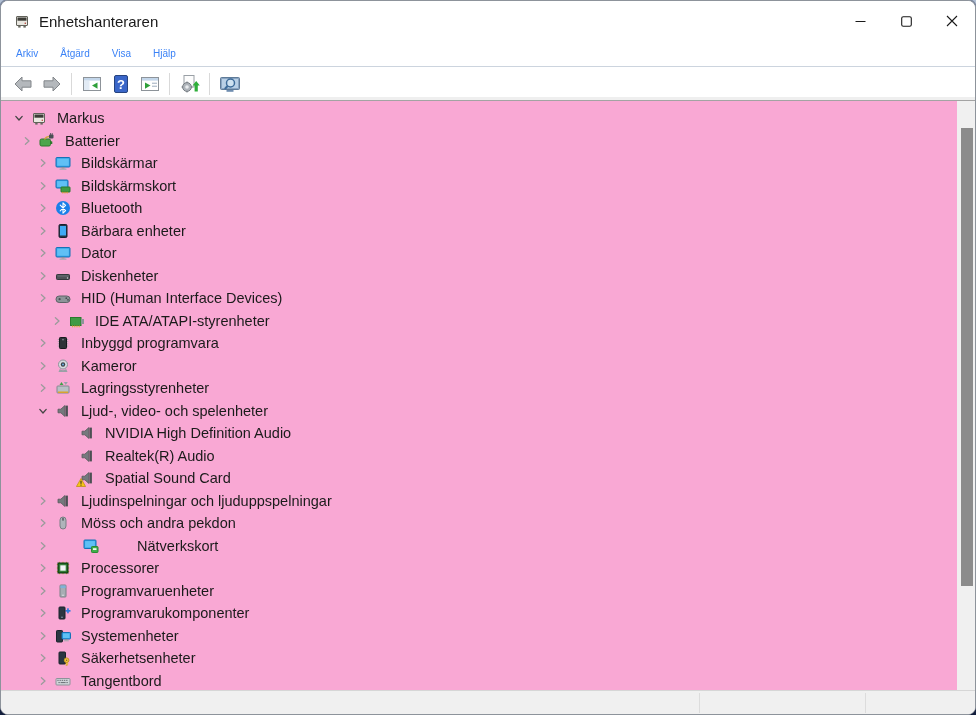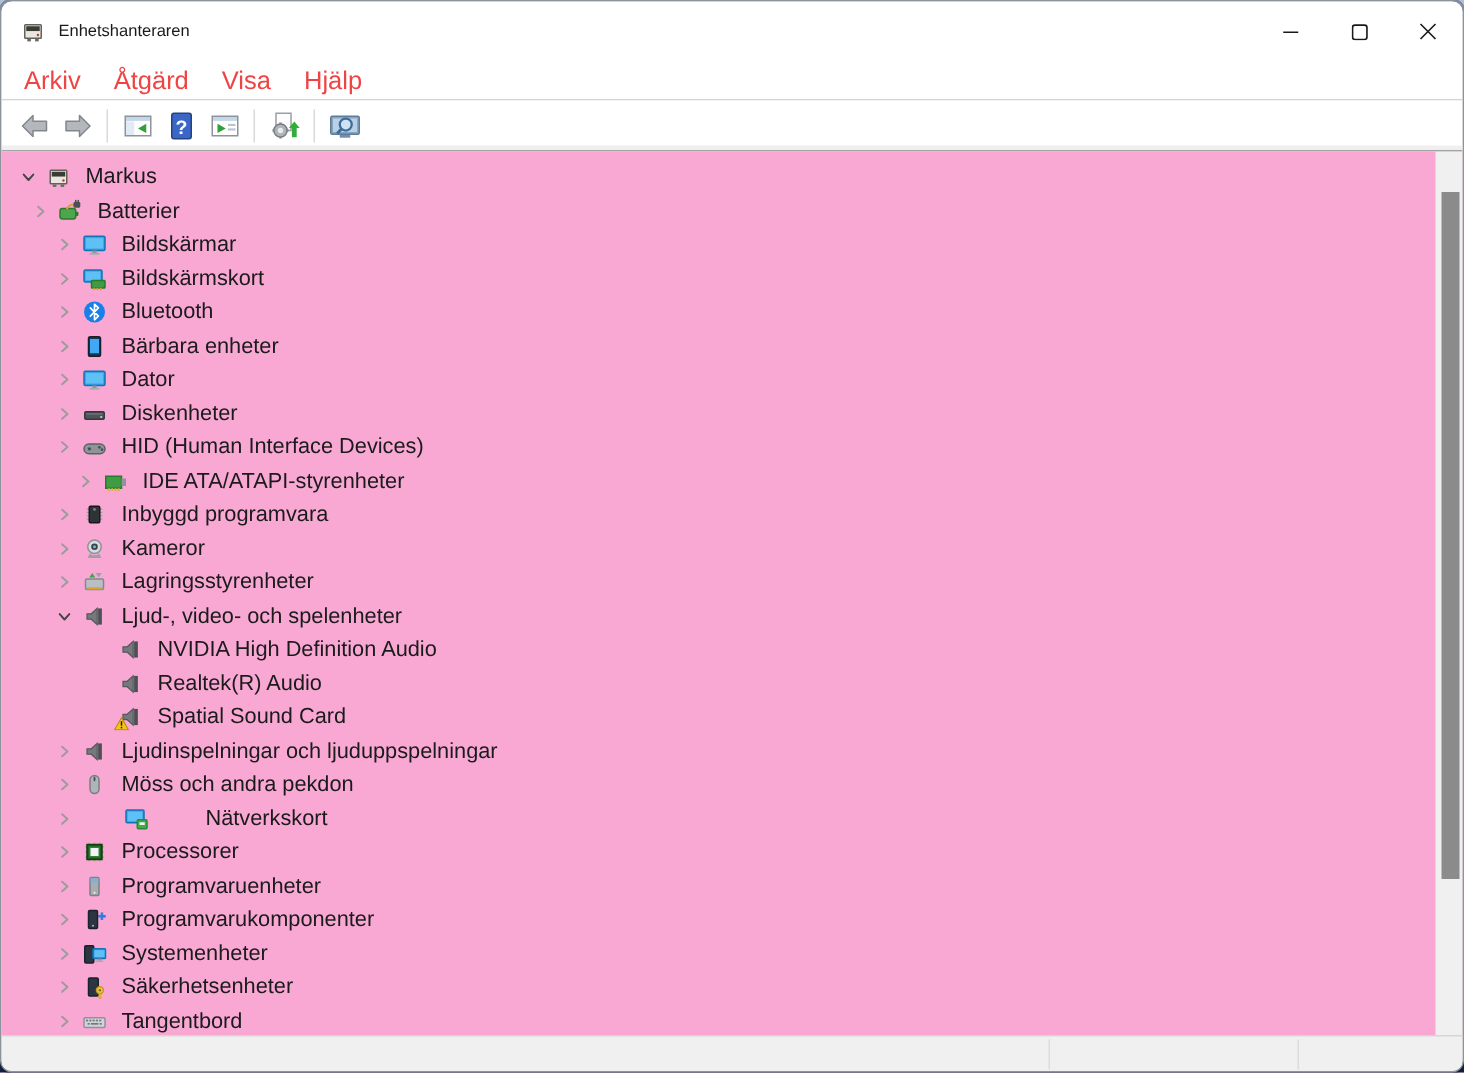--- a/index.html
+++ b/index.html
@@ -13,29 +13,29 @@
     background:#fff;
     border:1px solid #8d939b;
     border-radius:8px;
     overflow:hidden;
     box-shadow:0 0 0 1px rgba(20,30,60,.35);
     display:flex; flex-direction:column;
   }
   
   .titlebar { height:40px; display:flex; align-items:center; background:#fff; flex:0 0 auto; }
   .app-icon { margin-left:13px; width:16px; height:16px; display:inline-flex; }
-  .title { margin-left:9px; font-size:11px; color:#1a1a1a; }
+  .title { margin-left:9px; font-size:15px; color:#1a1a1a; }
   .tb-spacer { flex:1; }
   .win-btn { width:46px; height:40px; display:flex; align-items:center; justify-content:center; }
   
   .menubar {
     height:26px; display:flex; align-items:center; padding-left:4px;
     background:#fff; border-bottom:1px solid #ccd4de; flex:0 0 auto;
   }
-  .menu-item { font-size:17px; color:#ef4444; padding:3px 11px; }
+  .menu-item { font-size:10px; color:#3b82f6; padding:3px 11px; }
   
   .toolbar {
     height:34px; display:flex; align-items:center; padding-left:7px;
     background:#fff; border-bottom:1px solid #a3a3a3;
     box-shadow:inset 0 -3px 0 #efefef; flex:0 0 auto;
   }
   .tool-btn { width:27px; height:26px; display:flex; align-items:center; justify-content:center; margin:0 1px; }
   .tool-sep { width:1px; height:22px; background:#d9d9d9; margin:0 5px; }
   
   .content { position:relative; flex:1; display:flex; overflow:hidden; background:#f9a8d4; }

